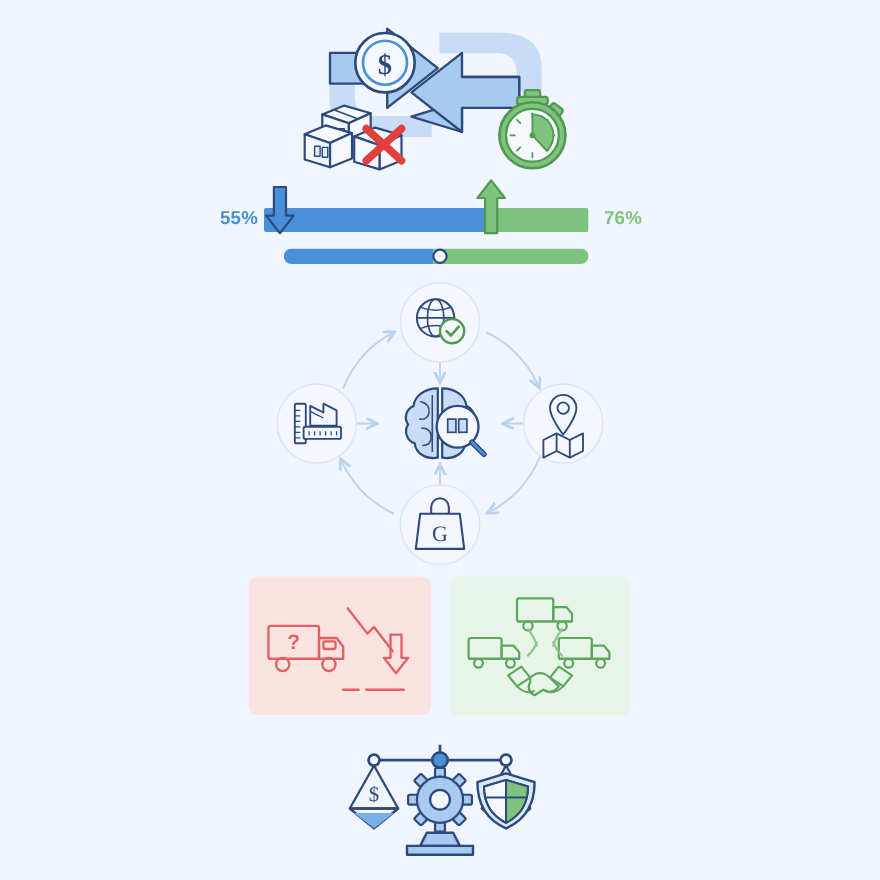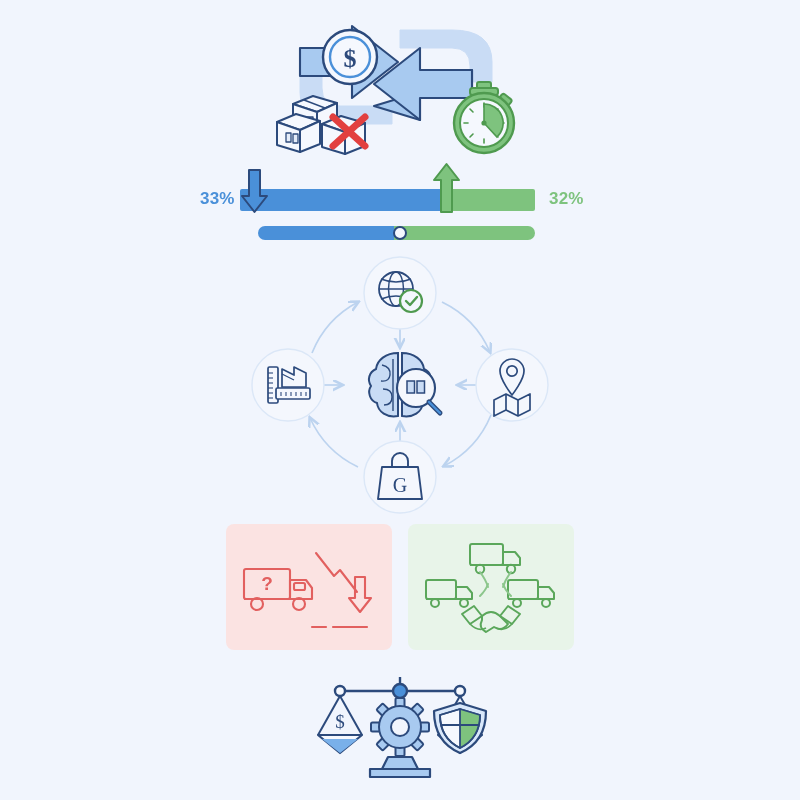--- a/index.html
+++ b/index.html
@@ -146,22 +146,22 @@
           <line x1="495" y1="134" x2="498" y2="137"></line>
           <line x1="498" y1="109" x2="495" y2="112"></line>
           <line x1="473" y1="134" x2="470" y2="137"></line>
         </g>
         <path d="M484 123 L484 104 A19 19 0 0 1 497 137 Z" fill="#7ec37e" stroke="#4f9a4f" stroke-width="1.6"></path>
         <circle cx="484" cy="123" r="2.6" fill="#4f9a4f"></circle>
       </g>
     </svg>
   </div>
 
-  <div class="pct-label" id="pct-left">33%</div>
-  <div class="pct-label" id="pct-right">32%</div>
+  <div class="pct-label" id="pct-left">55%</div>
+  <div class="pct-label" id="pct-right">76%</div>
 
   <div class="bar-track" id="bar-main">
     <div class="bar-seg-blue" style="width:68%"></div>
     <div class="bar-seg-green" style="width:32%"></div>
   </div>
 
   <div class="block" style="left:0;top:0;width:800px;height:260px;pointer-events:none">
     <svg width="800" height="260" viewBox="0 0 800 260">
 
       <g>

